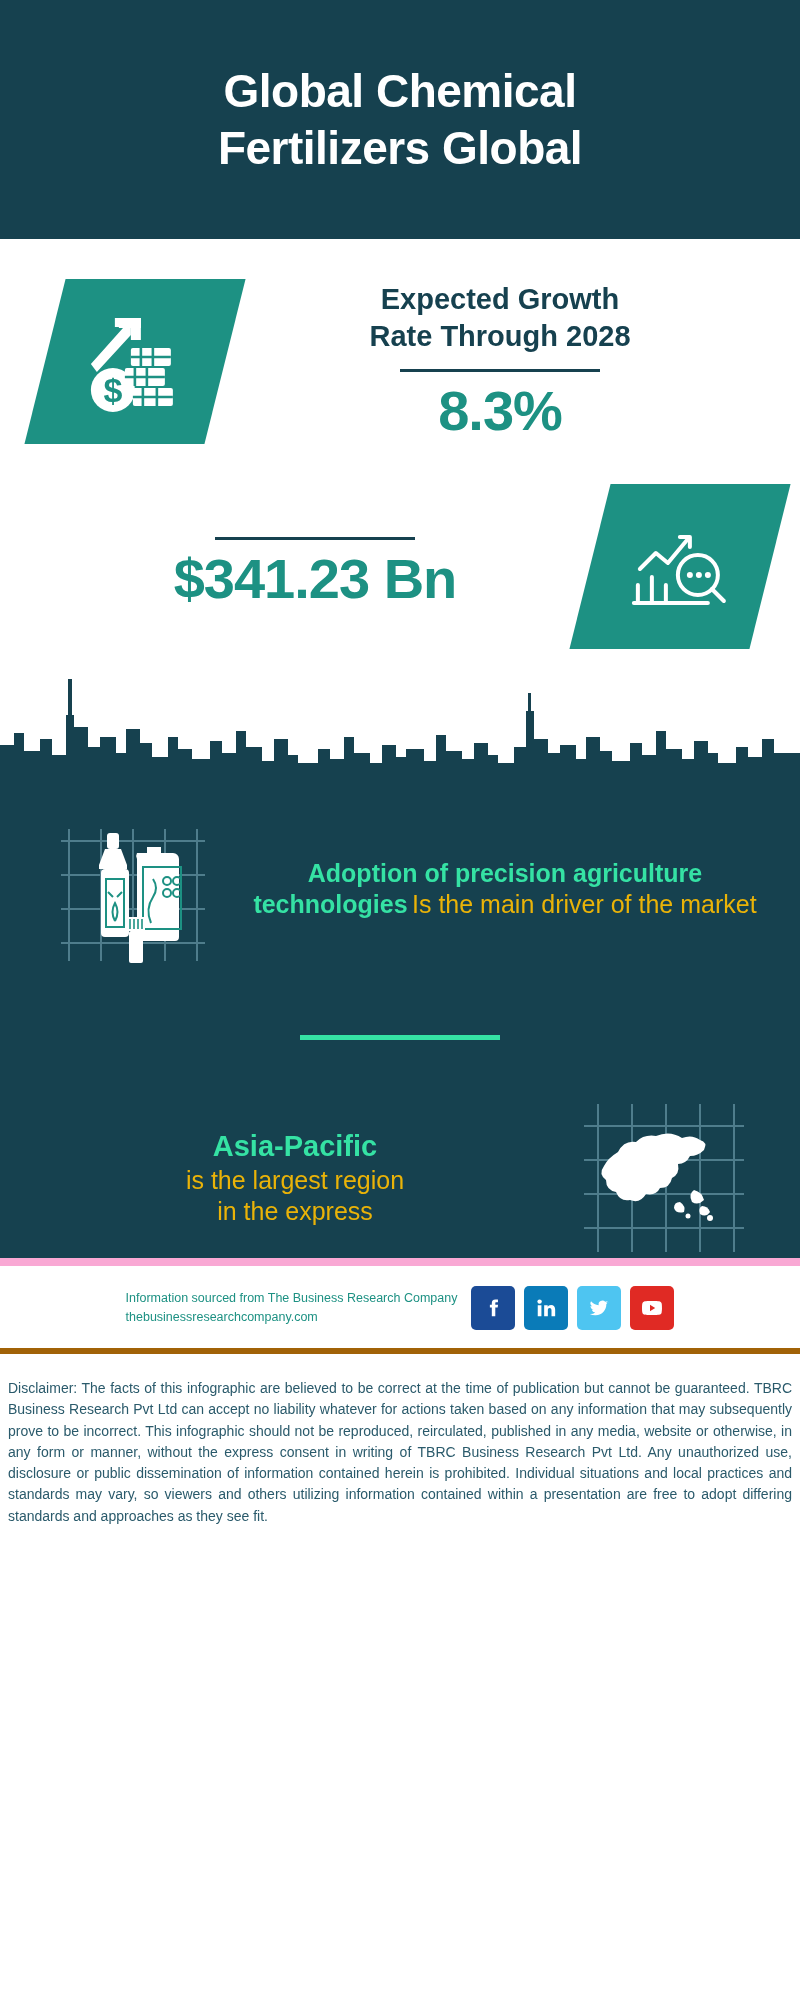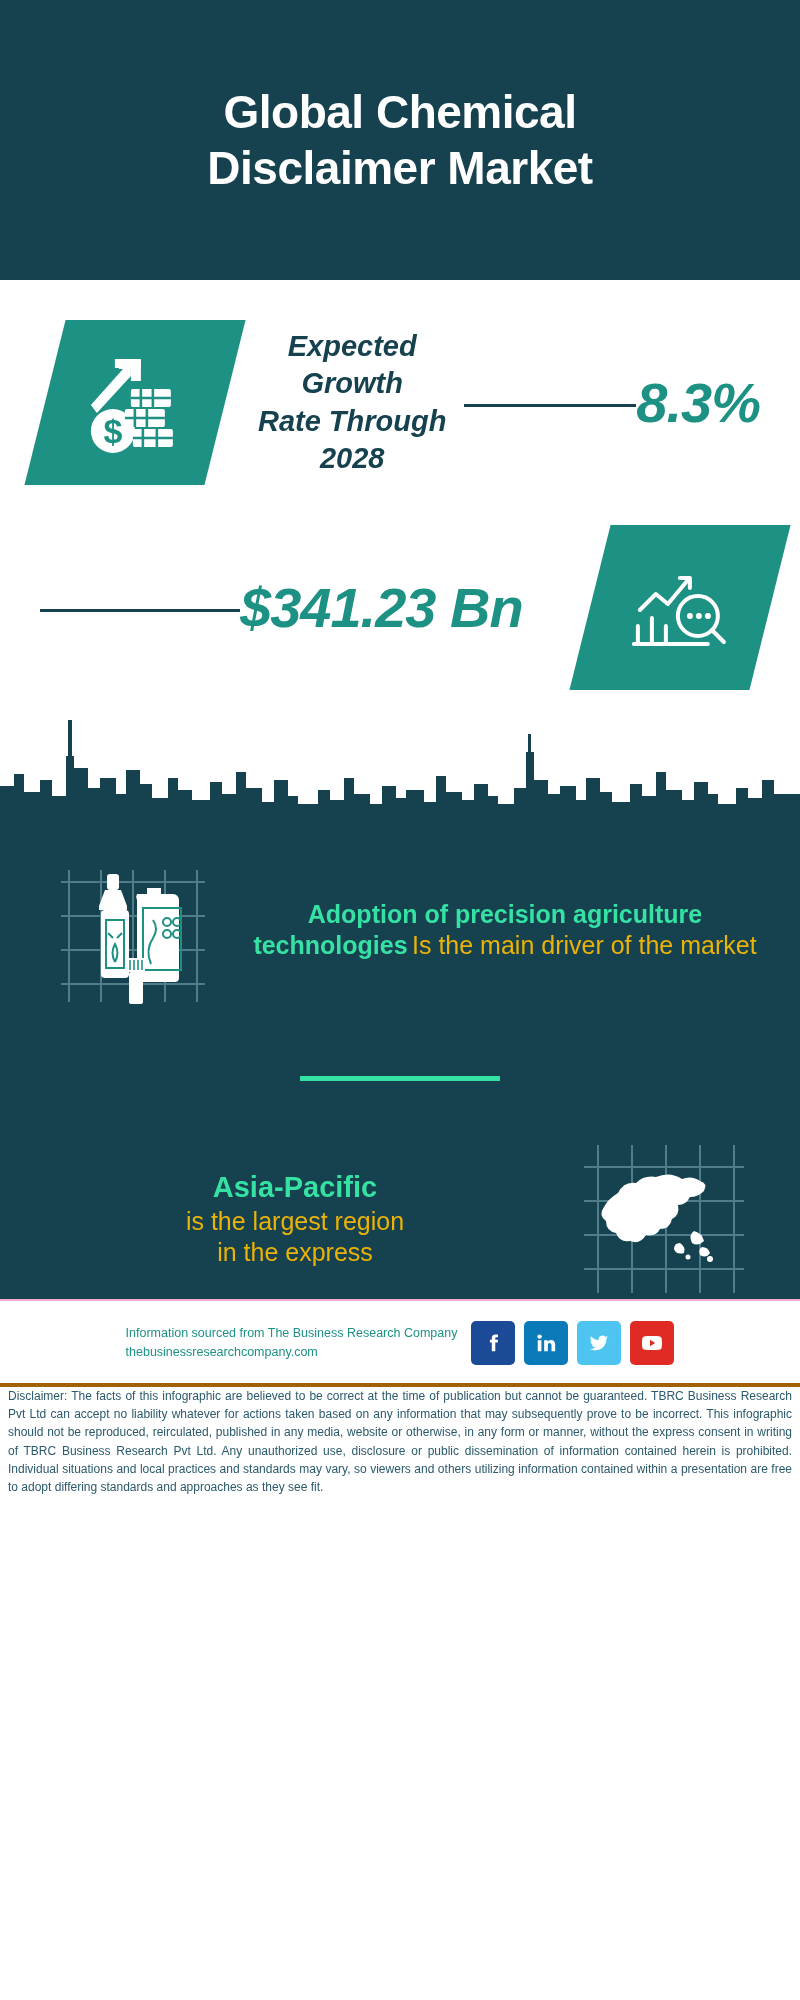--- a/index.html
+++ b/index.html
@@ -7,21 +7,21 @@
   body {
     font-family:"Liberation Sans", sans-serif;
     background:#ffffff;
     width:800px; height:2000px;
     position:relative; overflow:hidden;
   }
 
   
   .header {
     background:#16414f;
-    height:280px;
+    height:239px;
     display:flex; align-items:center; justify-content:center;
     padding:0 40px;
   }
   .header-title {
     color:#ffffff;
     font-size:46px;
     font-weight:bold;
     line-height:1.22;
     text-align:center;
     letter-spacing:-0.5px;
@@ -36,21 +36,21 @@
   
   .para {
     width:180px; height:165px;
     background:#1d9183;
     transform:skewX(-14deg);
     display:flex; align-items:center; justify-content:center;
     flex:none;
   }
   .para > svg { transform:skewX(14deg); }
 
-  .stat-text { flex:1; display:flex; flex-direction:row; align-items:center;font-style:italic; }
+  .stat-text { flex:1; display:flex; flex-direction:column; align-items:center; }
   .stat-label {
     color:#16414f;
     font-size:29px;
     font-weight:bold;
     line-height:1.28;
     text-align:center;
   }
   .rule {
     width:200px; height:3px; background:#16414f;
     margin:14px 0 8px 0;
@@ -93,21 +93,21 @@
   }
 
   .green-divider {
     width:200px; height:5px; background:#35e2a4;
     margin:58px auto 58px auto;
   }
 
   
   .footer-band {
     background:#ffffff;
-    border-top:2px solid #f9a8d4;
+    border-top:8px solid #f9a8d4;
     display:flex; align-items:center; justify-content:center;
     gap:14px;
     padding:20px 24px 18px 24px;
   }
   .attrib { text-align:left; }
   .attrib div {
     color:#1d9183;
     font-size:12.5px;
     line-height:1.5;
   }
@@ -117,35 +117,35 @@
     display:flex; align-items:center; justify-content:center;
     flex:none;
   }
   .soc svg { display:block; }
   .soc-fb { background:#1b4b96; }
   .soc-li { background:#0a7bb8; }
   .soc-tw { background:#4ec5f1; }
   .soc-yt { background:#e02a24; }
 
   .disclaimer {
-    border-top:4px solid #a16207;
-    padding:0 8px 0 8px;
+    border-top:6px solid #a16207;
+    padding:24px 8px 0 8px;
     color:#2a5a6b;
-    font-size:12px;
+    font-size:14px;
     line-height:1.52;
     text-align:justify;
   }
 </style>
 </head>
 <body>
 
 <div class="header">
   <div class="header-title">
     <div>Global Chemical</div>
-    <div>Disclaimer Market</div>
+    <div>Fertilizers Global</div>
   </div>
 </div>
 
 <div class="stats">
 
   <div class="stat-row row1">
     <div class="para-wrap">
       <div class="para">
         <svg width="112" height="104" viewBox="0 0 112 104">
           <g fill="#ffffff">

